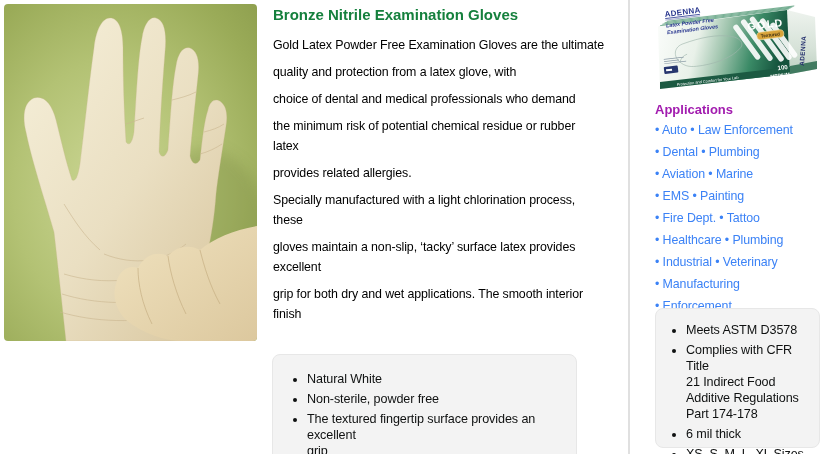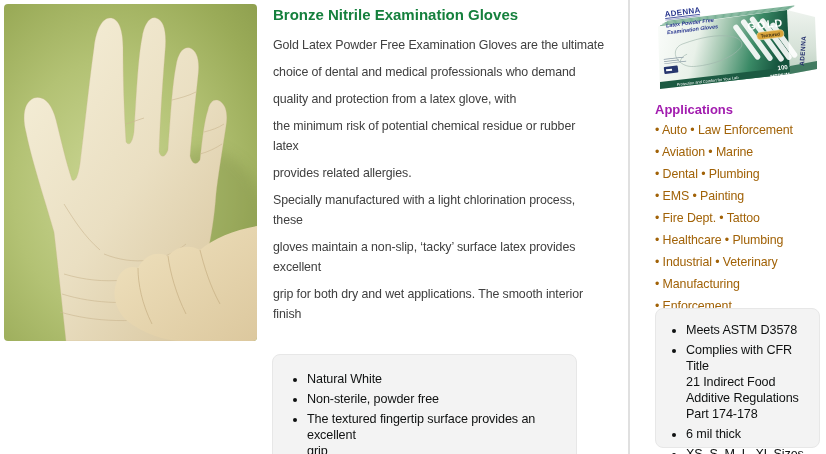--- a/index.html
+++ b/index.html
@@ -4,33 +4,33 @@
 <style>
   html,body{margin:0;padding:0;background:#fff;}
   body{width:826px;height:454px;font-family:"Liberation Sans",sans-serif;color:#0F1111;}
   .page{position:relative;width:826px;height:454px;overflow:hidden;background:#fff;}
 
   .photo{position:absolute;left:4px;top:4px;width:253px;height:337px;border-radius:4px;overflow:hidden;}
   .photo svg{display:block;}
 
   .middle{position:absolute;left:273px;top:2px;width:355px;}
   .title{font-size:15px;font-weight:bold;margin:4px 0 12px;color:#15803d;}
-  p.desc{font-size:12.4px;line-height:20px;margin:0 0 7px;letter-spacing:-0.1px;white-space:pre-line;color:#404040;}
+  p.desc{font-size:12.4px;line-height:20px;margin:0 0 7px;letter-spacing:-0.1px;white-space:pre-line;color:#000000;}
 
   .grey-box{background:#f3f3f3;border:1px solid #e7e7e7;border-radius:8px;box-sizing:border-box;}
   .mid-box{position:absolute;left:272px;top:354px;width:305px;height:108px;padding:12px 8px 0 4px;}
   ul.blist{margin:4px;padding-left:26px;font-size:12.6px;line-height:16px;letter-spacing:-0.1px;}
   ul.blist li{margin-bottom:4px;white-space:pre-line;}
 
   .divider{position:absolute;left:628px;top:0;width:2px;height:454px;background:#e0e0e0;}
 
   .right{position:absolute;left:655px;top:3px;width:165px;}
   .box-img{width:165px;height:88px;}
   .apps-heading{font-size:13px;font-weight:bold;margin:7px 0 5px;color:#a21caf;}
-  .app-item{font-size:12.4px;line-height:16px;margin-bottom:6px;letter-spacing:-0.1px;color:#a16207;}
+  .app-item{font-size:12.4px;line-height:16px;margin-bottom:6px;letter-spacing:-0.1px;color:#3b82f6;}
   .app-item::before{content:"• ";}
 
   .right-box{position:absolute;left:655px;top:308px;width:165px;height:140px;padding:9px 4px 0 0;}
 </style>
 </head>
 <body>
 
 <div class="page">
 
   <div class="photo">
@@ -119,22 +119,22 @@
         <path d="M 134,264 C 134,280 138,300 148,320"></path>
       </g>
     </svg>
   </div>
 
   <div class="middle">
     <h2 class="title">Bronze Nitrile Examination Gloves</h2>
     <div>
 
     <p class="desc">Gold Latex Powder Free Examination Gloves are the ultimate</p>
+        <p class="desc">quality and protection from a latex glove, with</p>
         <p class="desc">choice of dental and medical professionals who demand</p>
-        <p class="desc">quality and protection from a latex glove, with</p>
         <p class="desc">the minimum risk of potential chemical residue or rubber
 latex</p>
         <p class="desc">provides related allergies.</p>
         <p class="desc">Specially manufactured with a light chlorination process,
 these</p>
         <p class="desc">gloves maintain a non-slip, ‘tacky’ surface latex provides
 excellent</p>
         <p class="desc">grip for both dry and wet applications. The smooth interior
 finish</p>
       </div>
@@ -229,22 +229,22 @@
         <rect x="8" y="64" width="14" height="7" rx="1" fill="#26366e"></rect>
         <rect x="10" y="66.5" width="6" height="2" fill="#ffffff"></rect>
       </g>
     </svg>
 
     <div class="apps">
       <div class="apps-heading">Applications</div>
       <div>
 
       <div class="app-item">Auto • Law Enforcement</div>
+          <div class="app-item">Dental • Plumbing</div>
           <div class="app-item">Aviation • Marine</div>
-          <div class="app-item">Dental • Plumbing</div>
           <div class="app-item">EMS • Painting</div>
           <div class="app-item">Fire Dept. • Tattoo</div>
           <div class="app-item">Healthcare • Plumbing</div>
           <div class="app-item">Industrial • Veterinary</div>
           <div class="app-item">Manufacturing</div>
           <div class="app-item">Enforcement</div>
         </div>
     </div>
   </div>
 

